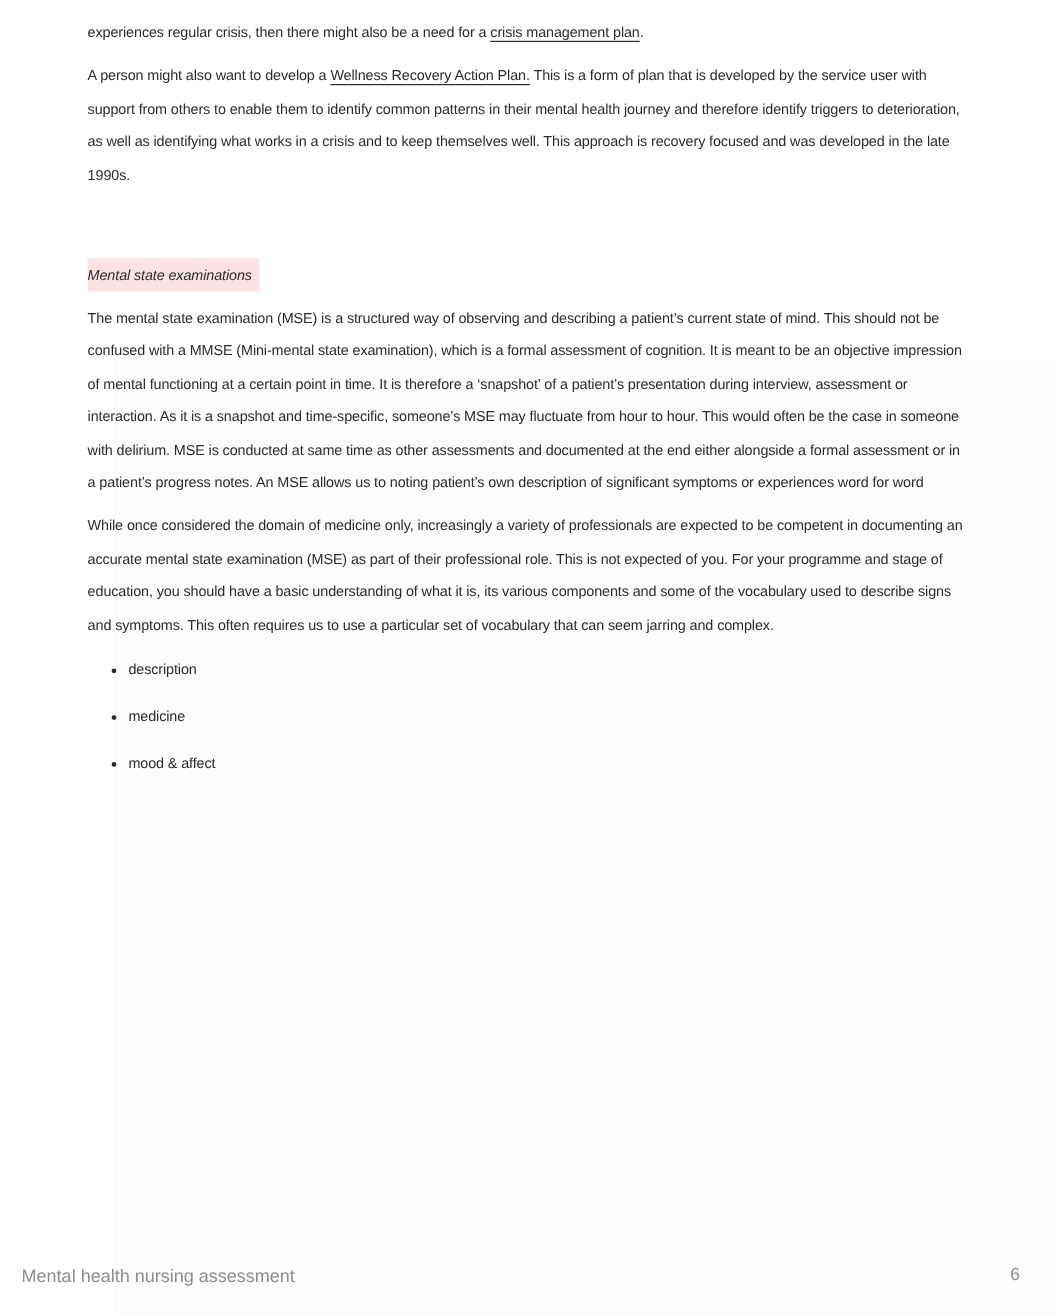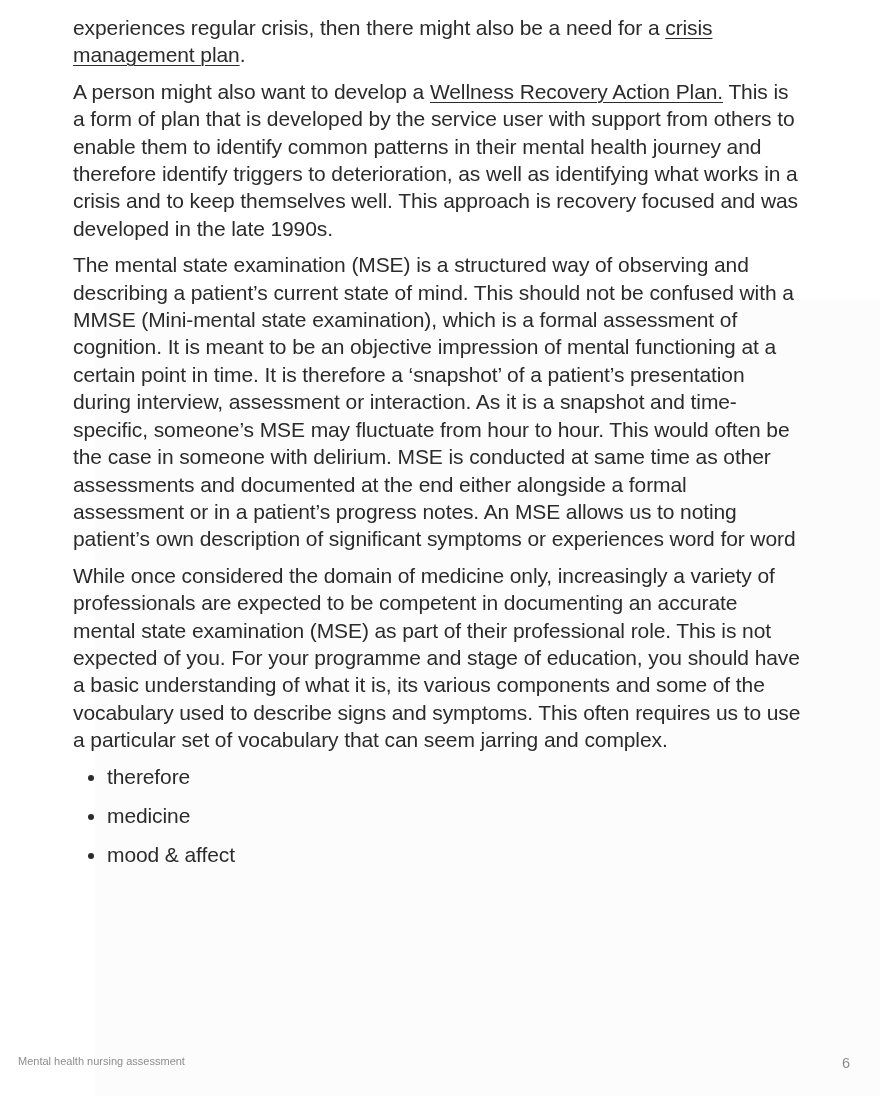--- a/index.html
+++ b/index.html
@@ -9,62 +9,63 @@
     font-family: "Liberation Sans", "DejaVu Sans", sans-serif;
     color: #2b2b2b;
     position: relative;
   }
   .panel {
     position: absolute; left: 95px; top: 300px; right: 0; bottom: 0;
     background: #fdfcfd;
   }
   .content {
     position: absolute; left: 73px; top: 14px; width: 730px;
-    font-size: 21px; line-height: 27.4px;
+    font-size: 12px; line-height: 27.4px;
     letter-spacing: -0.1px;
   }
   p { margin: 0 0 9px 0; }
   a.link { color: #2b2b2b; text-decoration: underline; text-underline-offset: 3px; text-decoration-thickness: 1px; }
   .heading {
     display: inline-block;
     margin-top: 46px; margin-bottom: 9px;
     font-style: italic;
     background: #fbe3e5;
     padding: 0 6px 0 0;
     line-height: 28px;
   }
   ul { margin: 0; padding: 0 0 0 34px; }
   li { margin: 0 0 11px 0; line-height: 28px; }
   .footer-title {
     position: absolute; left: 18px; top: 1055px;
-    font-size: 11px; color: #8d8d8d;
+    font-size: 15px; color: #8d8d8d;
   }
   .footer-page {
     position: absolute; right: 30px; top: 1055px;
     font-size: 14.5px; color: #8d8d8d;
   }
 </style>
 </head>
 <body>
 
 <div class="panel"></div>
 
 <div class="content">
   <p>
     <span>experiences regular crisis, then there might also be a need for a </span><a class="link">crisis management plan</a><span>.</span>
   </p>
   <p>
     <span>A person might also want to develop a </span><a class="link">Wellness Recovery Action Plan.</a><span> This is a form of plan that is developed by the service user with support from others to enable them to identify common patterns in their mental health journey and therefore identify triggers to deterioration, as well as identifying what works in a crisis and to keep themselves well. This approach is recovery focused and was developed in the late 1990s.</span>
   </p>
 
+  <div class="heading">Mental state examinations</div>
 
   <p>The mental state examination (MSE) is a structured way of observing and describing a patient’s current state of mind. This should not be confused with a MMSE (Mini-mental state examination), which is a formal assessment of cognition. It is meant to be an objective impression of mental functioning at a certain point in time. It is therefore a ‘snapshot’ of a patient’s presentation during interview, assessment or interaction. As it is a snapshot and time-specific, someone’s MSE may fluctuate from hour to hour. This would often be the case in someone with delirium. MSE is conducted at same time as other assessments and documented at the end either alongside a formal assessment or in a patient’s progress notes. An MSE allows us to noting patient’s own description of significant symptoms or experiences word for word</p>
   <p>While once considered the domain of medicine only, increasingly a variety of professionals are expected to be competent in documenting an accurate mental state examination (MSE) as part of their professional role. This is not expected of you. For your programme and stage of education, you should have a basic understanding of what it is, its various components and some of the vocabulary used to describe signs and symptoms. This often requires us to use a particular set of vocabulary that can seem jarring and complex.</p>
 
   <ul>
-    <li>therefore</li>
+    <li>description</li>
     <li>medicine</li>
     <li>mood &amp; affect</li>
   </ul>
 </div>
 
 <div class="footer-title">Mental health nursing assessment</div>
 <div class="footer-page">6</div>
 
 </body></html>

